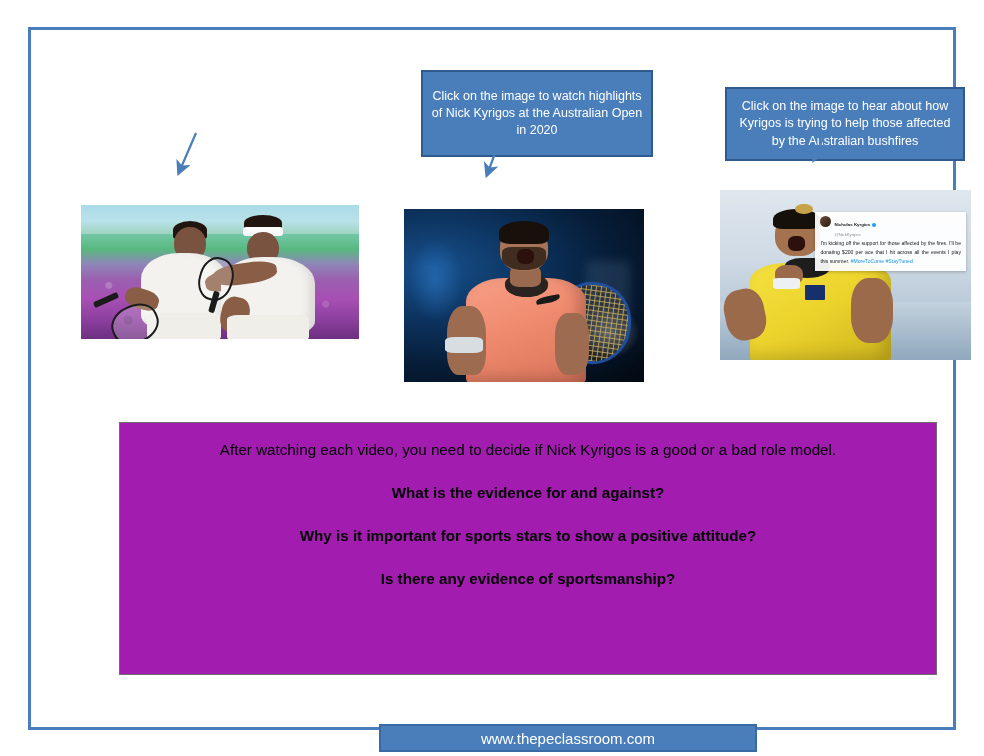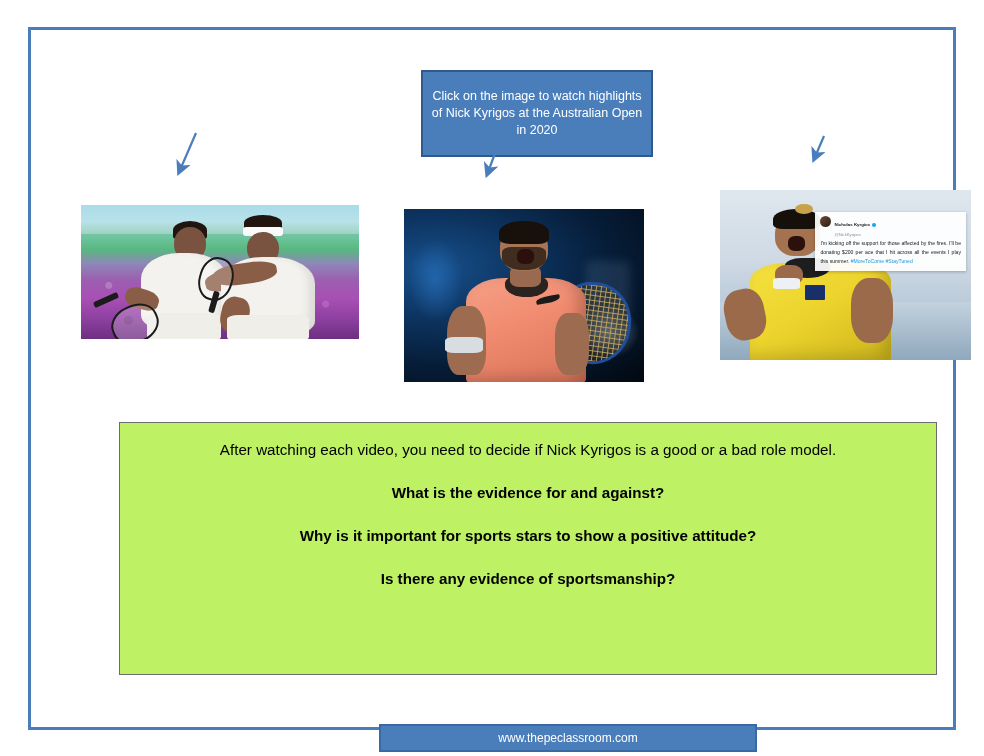--- a/index.html
+++ b/index.html
@@ -378,21 +378,21 @@
 
   
   #questions-box {
     position: absolute;
     left: 88px;
     top: 392px;
     width: 818px;
     height: 253px;
     border: 1.5px solid #6d6d6d;
     box-sizing: border-box;
-    background: #bef264;
+    background: #a21caf;
     padding: 12px 16px 8px 16px;
   }
   #intro-line {
     text-align: center;
     font-size: 15.2px;
     color: #000000;
     margin: 6px 0 0 0;
   }
   .question-line {
     text-align: center;
@@ -412,33 +412,36 @@
     background: #4a7ebb;
     border: 2px solid #3a6aa3;
     box-sizing: border-box;
     display: flex;
     align-items: center;
     justify-content: center;
     cursor: pointer;
   }
   #footer-url {
     color: #ffffff;
-    font-size: 12px;
+    font-size: 15px;
   }
 </style>
 </head>
 <body>
 
 <div id="slide-frame">
 
 
   <div class="callout" id="callout-middle">
     <span class="callout-text">Click on the image to watch highlights of Nick Kyrigos at the Australian Open in 2020</span>
   </div>
 
+  <div class="callout" id="callout-right">
+    <span class="callout-text">Click on the image to hear about how Kyrigos is trying to help those affected by the Australian bushfires</span>
+  </div>
 
   <div class="media-thumb" id="thumb-left">
     <div class="wimb-bg"></div>
     <div class="wimb-sky"></div>
     <div class="wimb-noise"></div>
 
     <div class="player">
       <div class="pl-hair" style="left:92px; top:16px; width:34px; height:18px;"></div>
       <div class="pl-head" style="left:93px; top:22px; width:32px; height:34px;"></div>
       <div class="pl-body" style="left:60px; top:48px; width:86px; height:76px;"></div>

